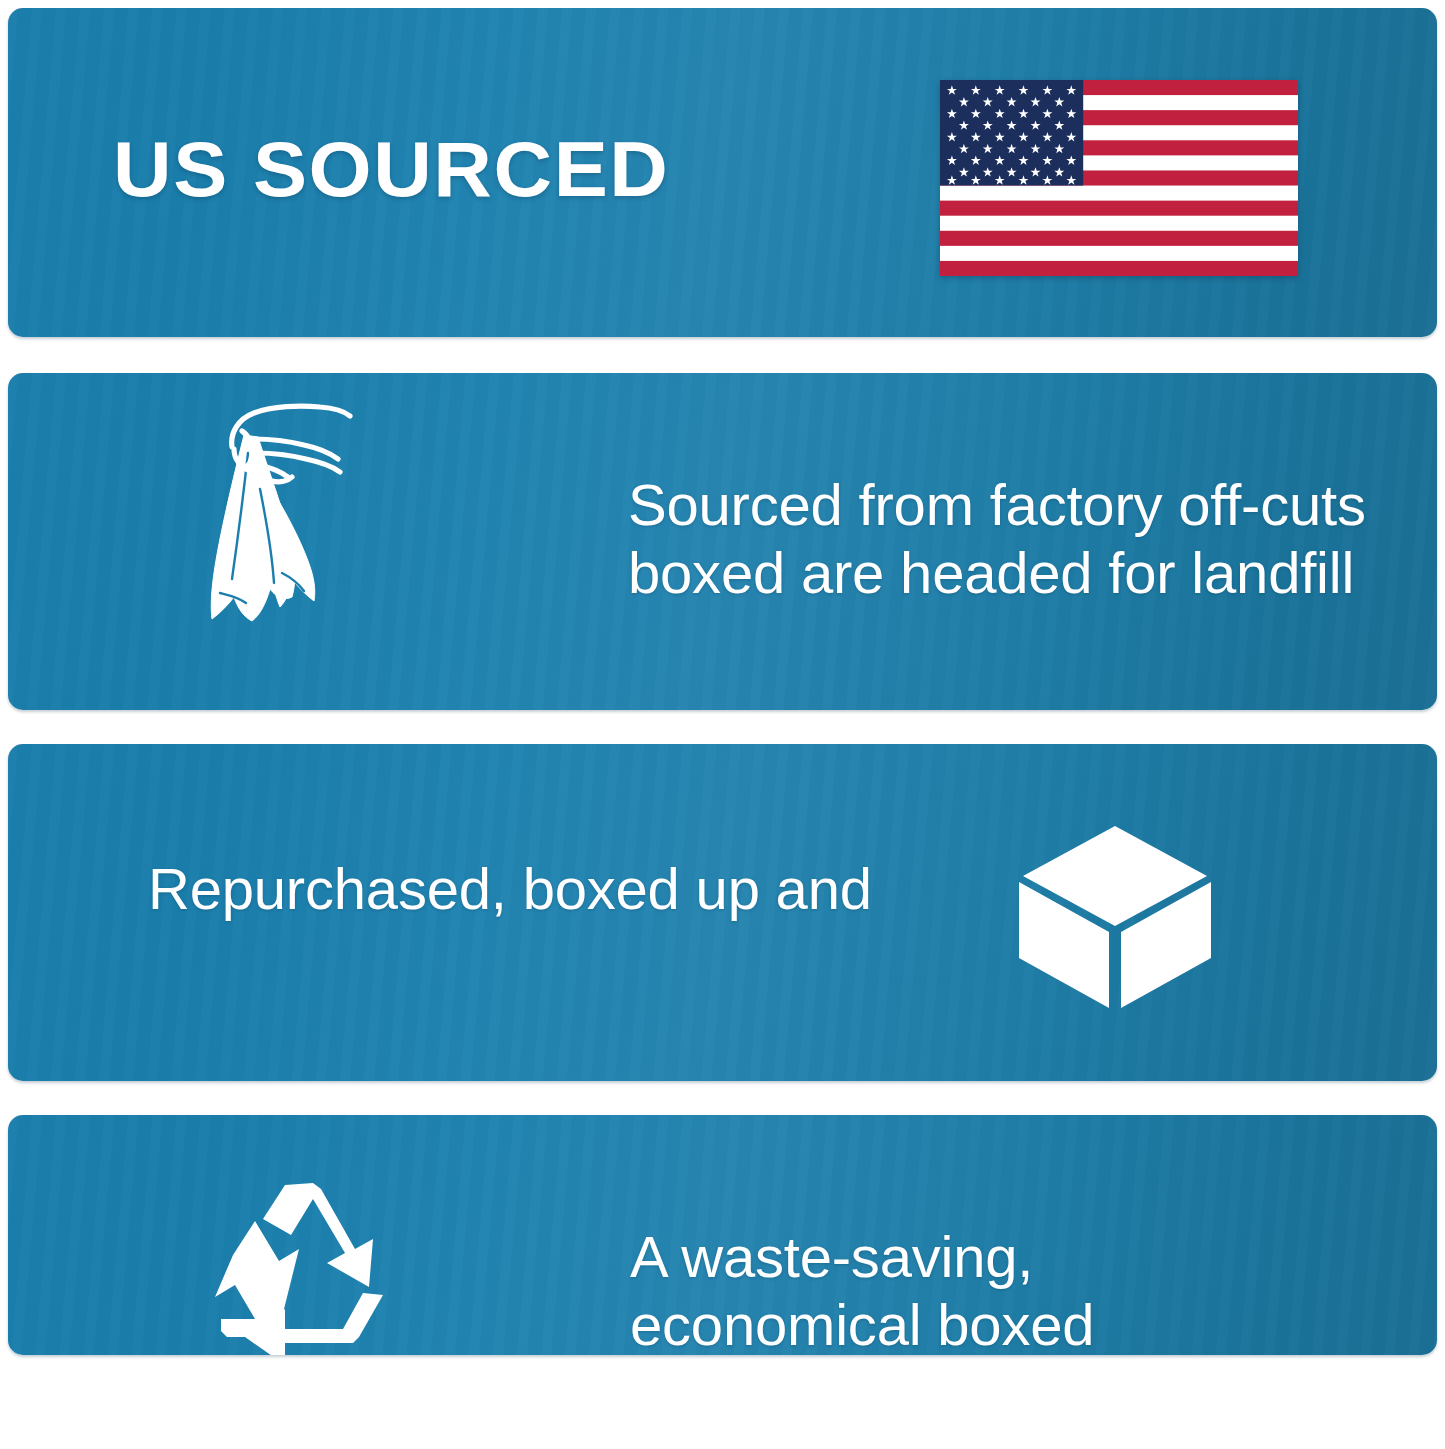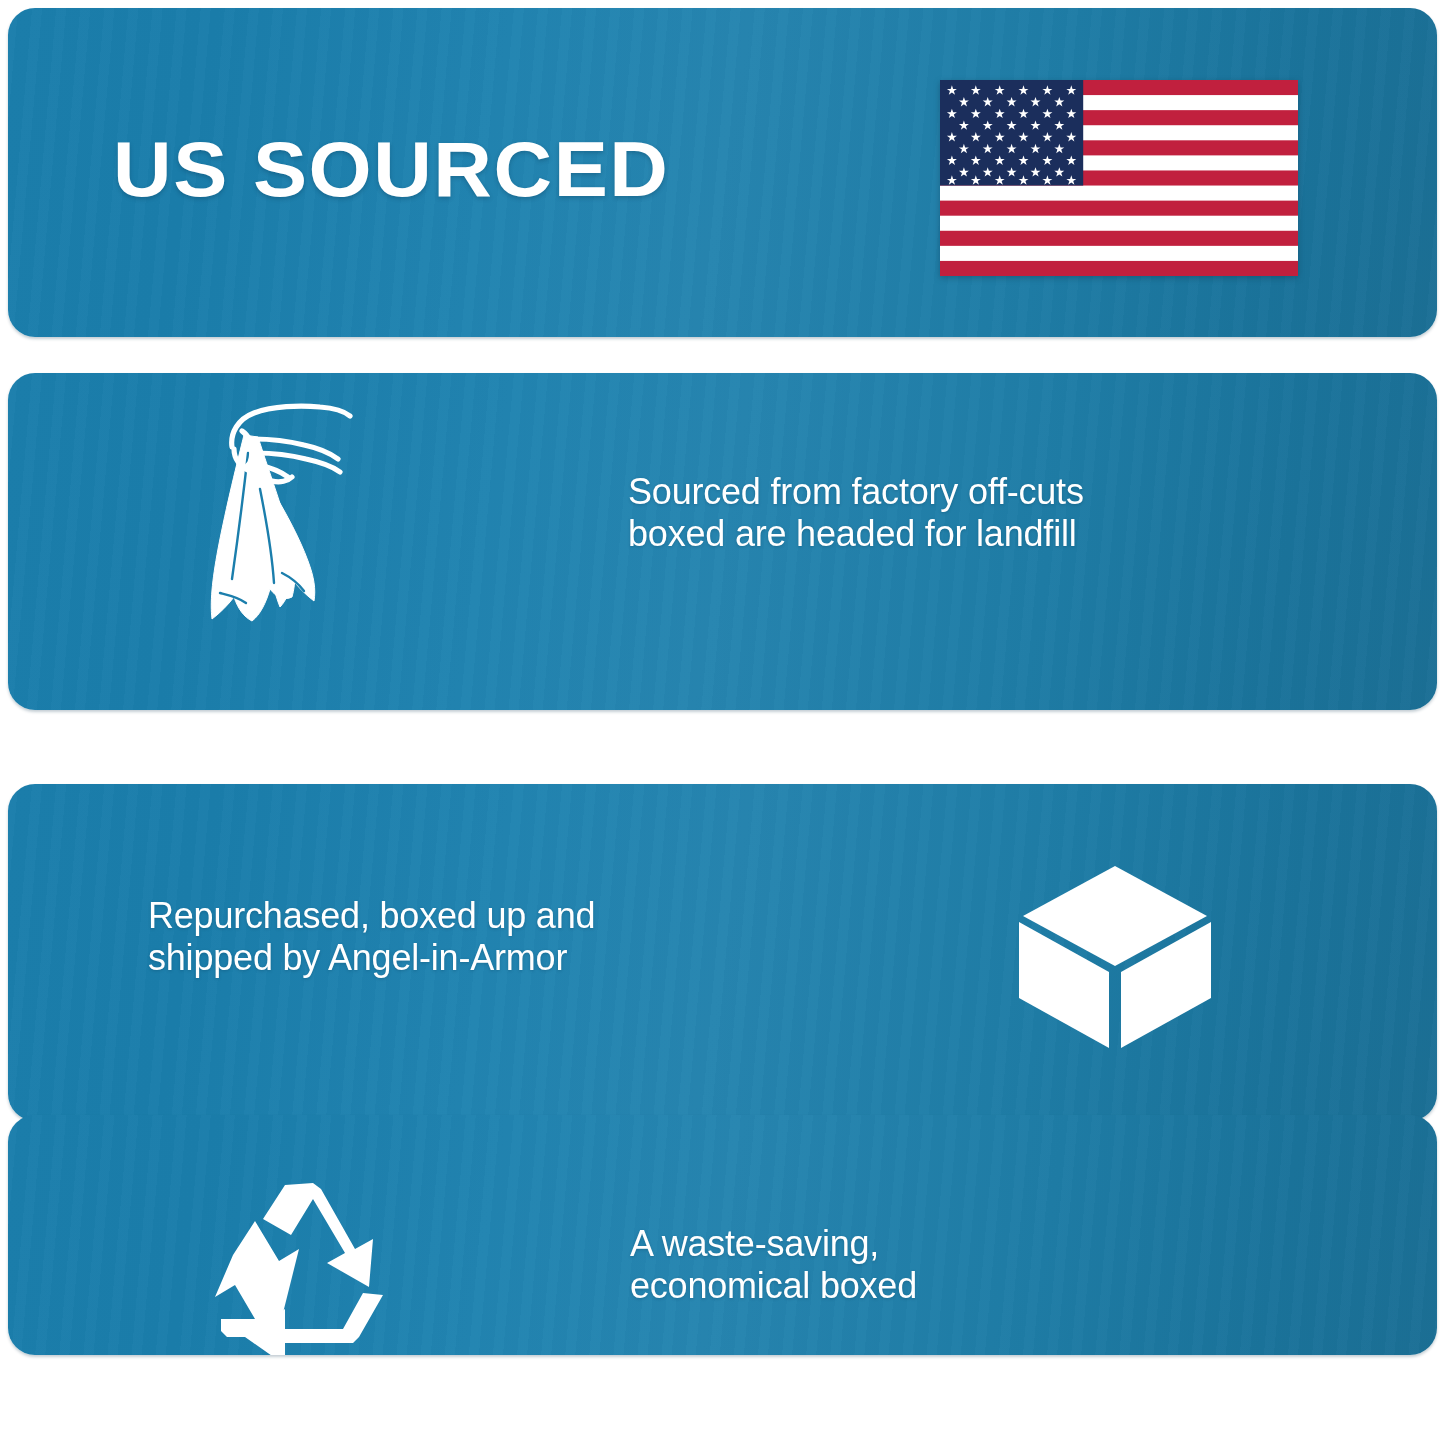--- a/index.html
+++ b/index.html
@@ -16,21 +16,21 @@
   .sheet {
     position: relative;
     width: 1445px;
     height: 1449px;
     background: #ffffff;
   }
   .panel {
     position: absolute;
     left: 8px;
     width: 1429px;
-    border-radius: 27px;
+    border-radius: 15px;
     background:
       linear-gradient(100deg,
         #1b7eac 0%,
         #1a7dab 14%,
         #2184b1 34%,
         #2685b0 50%,
         #1e7ca6 72%,
         #1a739b 88%,
         #1b6f95 100%);
     box-shadow: 0 2px 3px rgba(20,60,85,0.25);
@@ -90,21 +90,21 @@
   }
   .cloth-wrap svg { display: block; width: 100%; height: 100%; }
   .p2-text {
     position: absolute;
     left: 620px;
     top: 98px;
     z-index: 3;
   }
 
   
-  #panel-3 { top: 744px; height: 337px; margin-top: 40px; }
+  #panel-3 { top: 744px; height: 337px; }
   .p3-text {
     position: absolute;
     left: 140px;
     top: 111px;
     z-index: 3;
   }
   .box-wrap {
     position: absolute;
     left: 1007px;
     top: 78px;
@@ -128,21 +128,21 @@
   .p4-text {
     position: absolute;
     left: 622px;
     top: 108px;
     z-index: 3;
   }
 
   
   .blurb {
     color: #ffffff;
-    font-size: 36px;
+    font-size: 58px;
     font-weight: 400;
     line-height: 1.18;
     letter-spacing: -0.2px;
     white-space: nowrap;
     text-shadow: 0 1px 3px rgba(12,55,80,0.28);
   }
   .blurb .line { display: block; }
 </style>
 </head>
 <body>
@@ -307,21 +307,20 @@
     <div class="p2-text blurb">
       <span class="line">Sourced from factory off-cuts</span>
       <span class="line">boxed are headed for landfill</span>
     </div>
   </div>
 
   <div class="panel" id="panel-3">
 
     <div class="p3-text blurb">
       <span class="line">Repurchased, boxed up and</span>
-      <span class="line">shipped by Angel-in-Armor</span>
     </div>
 
     <div class="box-wrap">
       <svg viewBox="0 0 200 190" xmlns="http://www.w3.org/2000/svg" aria-hidden="true">
         <g fill="#ffffff">
 
           <path d="M100 4 L192 54 L100 104 L8 54 Z"></path>
 
           <path d="M4 60 L94 110 L94 186 L4 136 Z"></path>
 

